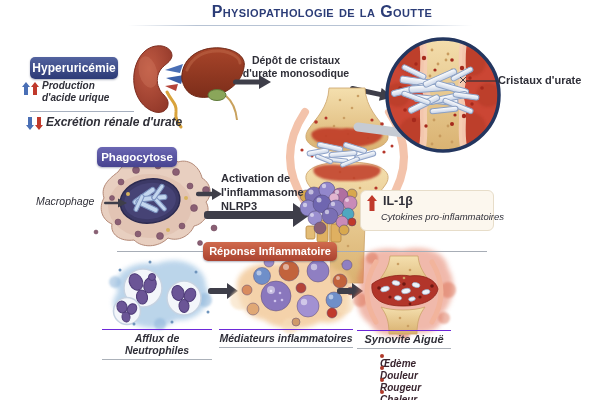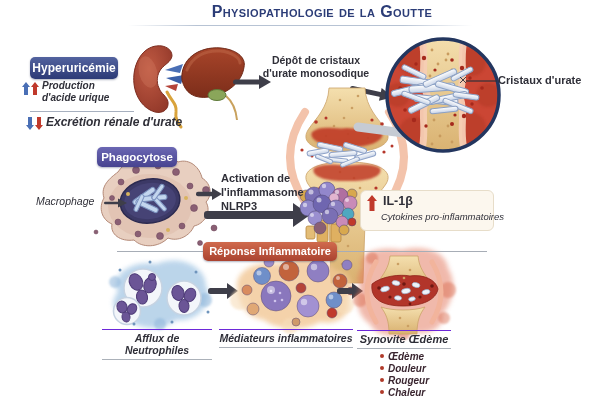--- a/index.html
+++ b/index.html
@@ -14,21 +14,21 @@
   .secbox{color:#fff;font-weight:bold;text-align:center;border-radius:5px;
     box-shadow:0 1px 2px rgba(30,40,80,.35);}
   .box-hyper{left:30px;top:57px;width:88px;height:22px;line-height:22px;font-size:12px;
     background:linear-gradient(#53639f,#2c3a76);}
   .box-phago{left:97px;top:147px;width:80px;height:20px;line-height:20px;font-size:11.5px;
     background:linear-gradient(#6b67b3,#474390);}
   .box-rep{left:203px;top:242px;width:134px;height:19px;line-height:19px;font-size:11px;
     background:linear-gradient(#d06a4d,#aa4330);}
   .rep-line{top:251px;height:1px;background:#a7adb6;}
   .small-ital{font-style:italic;color:#2f2f38;}
-  .bullet-item{display:flex;align-items:flex-start;height:12px;}
+  .bullet-item{display:flex;align-items:flex-start;height:12px;flex-direction:column;}
   .dot{width:4px;height:4px;border-radius:2px;background:#b03a2a;margin:3px 4px 0 0;flex:none;}
   .sym-text{font-size:10px;font-weight:bold;font-style:italic;color:#3a2630;line-height:11px;}
   .caption{border-top:1px solid #6d28d9;border-bottom:1px solid #abb1b9;
     text-align:center;font-style:italic;font-weight:600;font-size:10.5px;color:#2f2f38;
     padding:2px 0 3px 0;}
   .boldlbl{font-weight:bold;color:#2f2f38;}
   .ilpanel{left:360px;top:190px;width:132px;height:39px;background:#fcf7ee;
     border:1px solid #e7ddc9;border-radius:6px;}
 </style>
 </head>
@@ -447,21 +447,21 @@
 <div class="abs" style="left:26px;top:116px;display:flex;">
   <svg width="8" height="13" style="margin-top:1px">
         <polygon points="4,13 8,8 6,8 6,0 2,0 2,8 0,8" fill="#4a6fb5"></polygon>
       </svg>
   <svg width="8" height="13" style="margin:1px 3px 0 1px">
         <polygon points="4,13 8,8 6,8 6,0 2,0 2,8 0,8" fill="#c0392b"></polygon>
       </svg>
   <div class="small-ital" style="font-size:12px;line-height:12px;font-weight:600;white-space:nowrap;">Excrétion rénale d'urate</div>
 </div>
 
-<div class="abs boldlbl" style="left:260px;top:54px;width:112px;text-align:center;font-size:10.5px;line-height:13px;">
+<div class="abs boldlbl" style="left:240px;top:54px;width:112px;text-align:center;font-size:10.5px;line-height:13px;">
   <div>Dépôt de cristaux</div>
   <div>d'urate monosodique</div>
 </div>
 
 <div class="abs boldlbl" style="left:498px;top:74px;font-size:11px;white-space:nowrap;">Cristaux d'urate</div>
 
 <div class="abs secbox box-phago">Phagocytose</div>
 <div class="abs small-ital" style="left:36px;top:195px;font-size:10.5px;">Macrophage</div>
 <div class="abs boldlbl" style="left:221px;top:171px;font-size:11px;line-height:14px;">
   <div>Activation de</div>
@@ -476,21 +476,21 @@
   <div class="abs boldlbl" style="left:22px;top:3px;font-size:12.5px;">IL-1β</div>
   <div class="abs small-ital" style="left:20px;top:20px;font-size:9.5px;white-space:nowrap;">Cytokines pro-inflammatoires</div>
 </div>
 
 <div class="abs rep-line" style="left:117px;width:86px;"></div>
 <div class="abs rep-line" style="left:337px;width:150px;"></div>
 <div class="abs secbox box-rep">Réponse Inflammatoire</div>
 
 <div class="abs caption" style="left:102px;top:329px;width:110px;">Afflux de Neutrophiles</div>
 <div class="abs caption" style="left:219px;top:329px;width:134px;">Médiateurs inflammatoires</div>
-<div class="abs caption" style="left:357px;top:330px;width:94px;font-size:11px;font-weight:bold;">Synovite Œdème</div>
+<div class="abs caption" style="left:357px;top:330px;width:94px;font-size:11px;font-weight:bold;">Synovite Aiguë</div>
 
 <div class="abs" style="left:380px;top:351px;">
   <div class="bullet-item">
         <span class="dot"></span>
         <span class="sym-text">Œdème</span>
       </div>
   <div class="bullet-item">
         <span class="dot"></span>
         <span class="sym-text">Douleur</span>
       </div>

